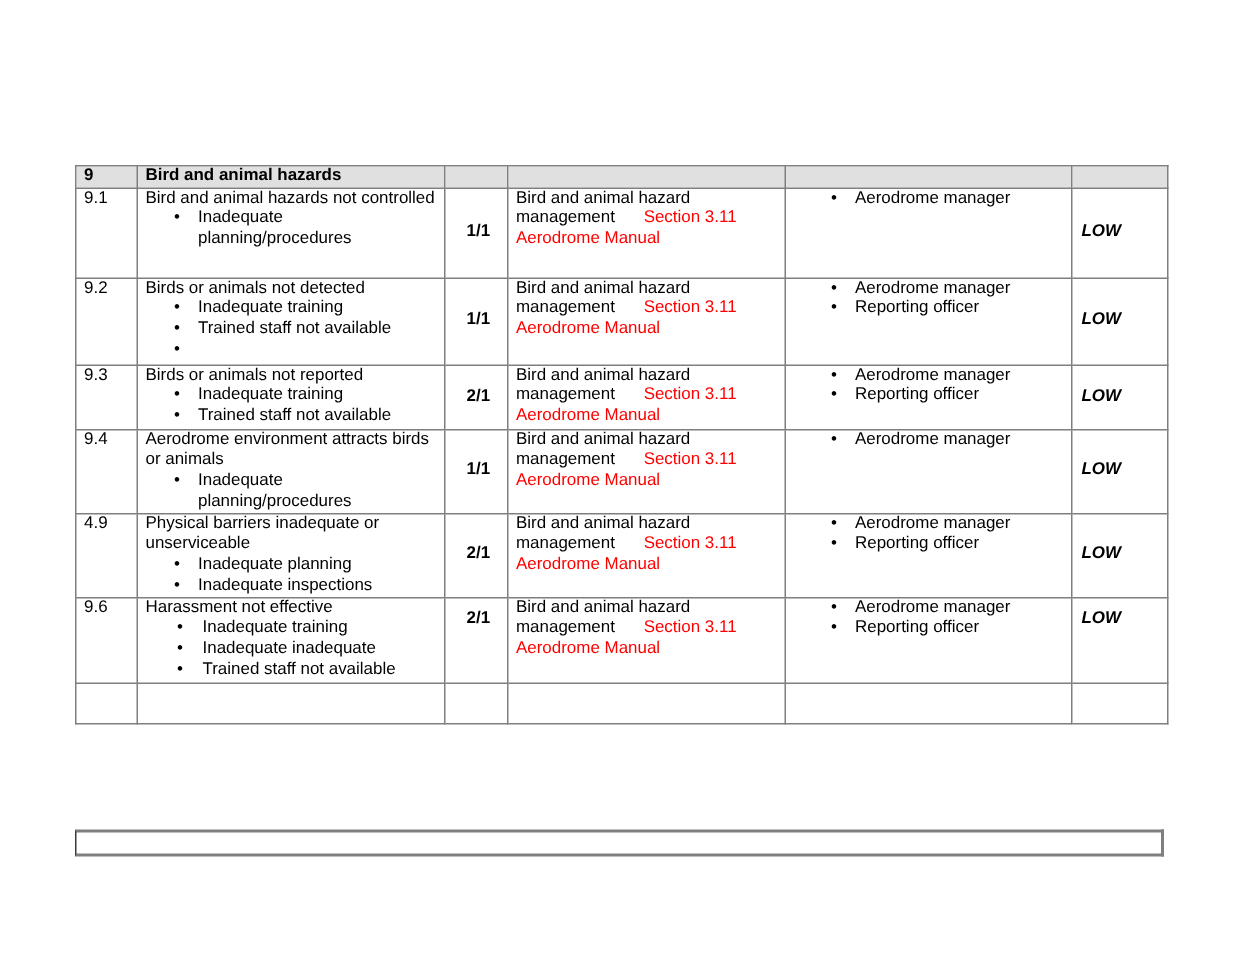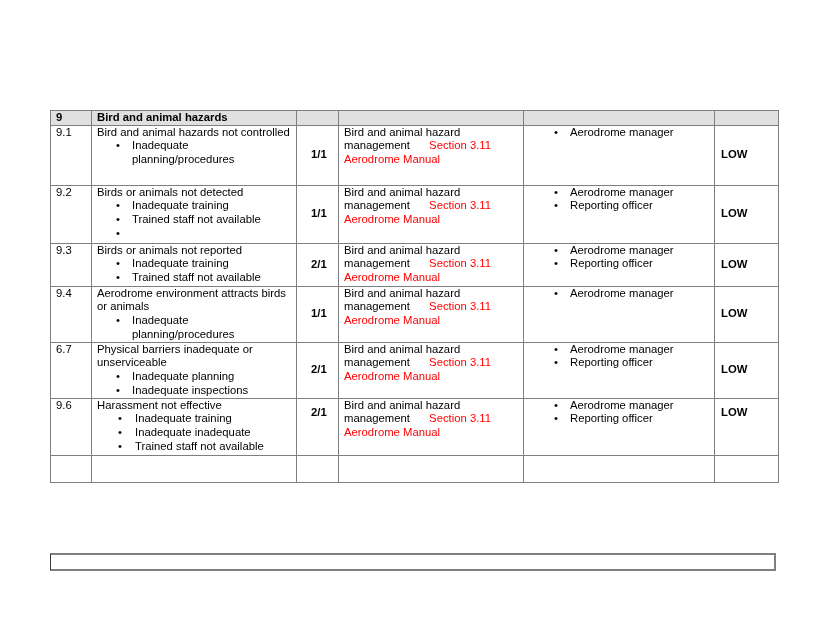--- a/index.html
+++ b/index.html
@@ -39,20 +39,21 @@
     .risk-table td.rating {
       font-weight: bold;
       vertical-align: middle;
       text-align: center;
       padding: 14px;
     }
     .risk-table td.risk {
       font-weight: bold;
       vertical-align: middle;
       padding-left: 6px;
+      font-style: italic;
     }
     .red {
       color: #ff0000;
       margin-left: 16px;
     }
     ul.bullets {
       margin: 0;
       padding: 0;
       list-style: none;
     }
@@ -196,21 +197,21 @@
       </td>
       <td>
         <ul class="bullets resp">
           <li>Aerodrome manager</li>
         </ul>
       </td>
       <td class="risk">LOW</td>
     </tr>
 
     <tr style="height:56px">
-      <td>6.7</td>
+      <td>4.9</td>
       <td>
         <div>Physical barriers inadequate or unserviceable</div>
         <ul class="bullets">
           <li>Inadequate planning</li>
           <li>Inadequate inspections</li>
         </ul>
       </td>
       <td class="rating">2/1</td>
       <td>
         <span>Bird and animal hazard management</span>

